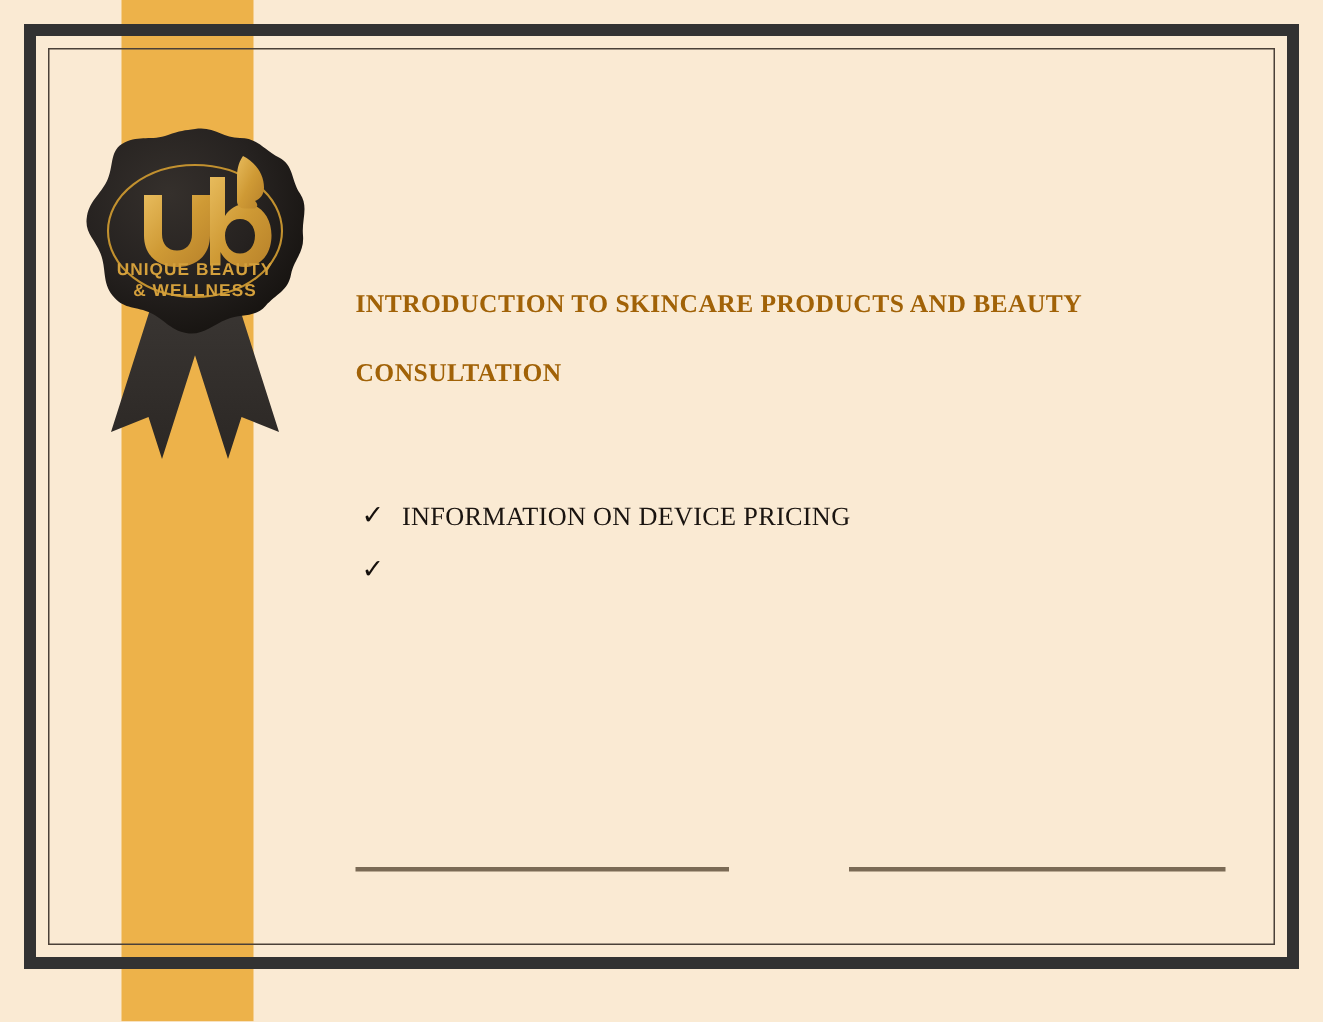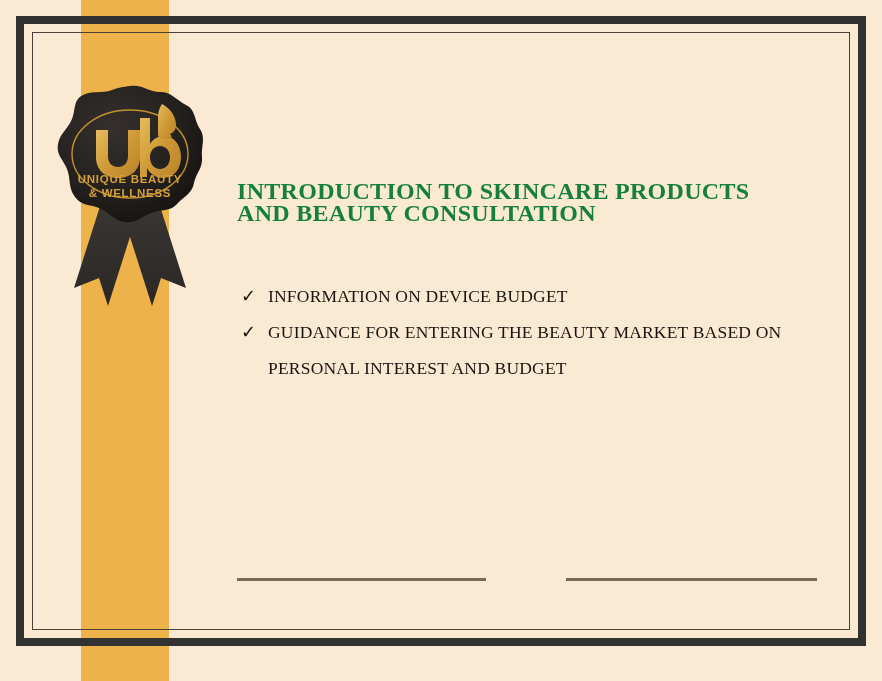--- a/index.html
+++ b/index.html
@@ -75,24 +75,24 @@
     position: absolute;
     left: 237px;
     top: 180px;
     width: 580px;
     z-index: 2;
   }
 
   .title {
     font-family: "Liberation Serif", serif;
     font-weight: bold;
-    font-size: 24px;
-    line-height: 22px;
+    font-size: 17px;
+    line-height: 46px;
     letter-spacing: 0.3px;
-    color: #15803d;
+    color: #a16207;
     margin: 0;
     width: 560px;
   }
 
   .bullets {
     list-style: none;
     margin: 0;
     padding: 0;
     margin-top: 54px;
   }
@@ -212,25 +212,24 @@
       </g>
     </svg>
   </div>
 
   <div class="content">
     <h1 class="title">INTRODUCTION TO SKINCARE PRODUCTS AND BEAUTY CONSULTATION</h1>
 
     <ul class="bullets">
       <li>
         <span class="check-icon">✓</span>
-        <span>INFORMATION ON DEVICE BUDGET</span>
+        <span>INFORMATION ON DEVICE PRICING</span>
       </li>
       <li>
         <span class="check-icon">✓</span>
-        <span>GUIDANCE FOR ENTERING THE BEAUTY MARKET BASED ON PERSONAL INTEREST AND BUDGET</span>
       </li>
     </ul>
   </div>
 
   <div class="sig-row">
     <div class="sig-line left"></div>
     <div class="sig-line right"></div>
   </div>
 
 </div>

